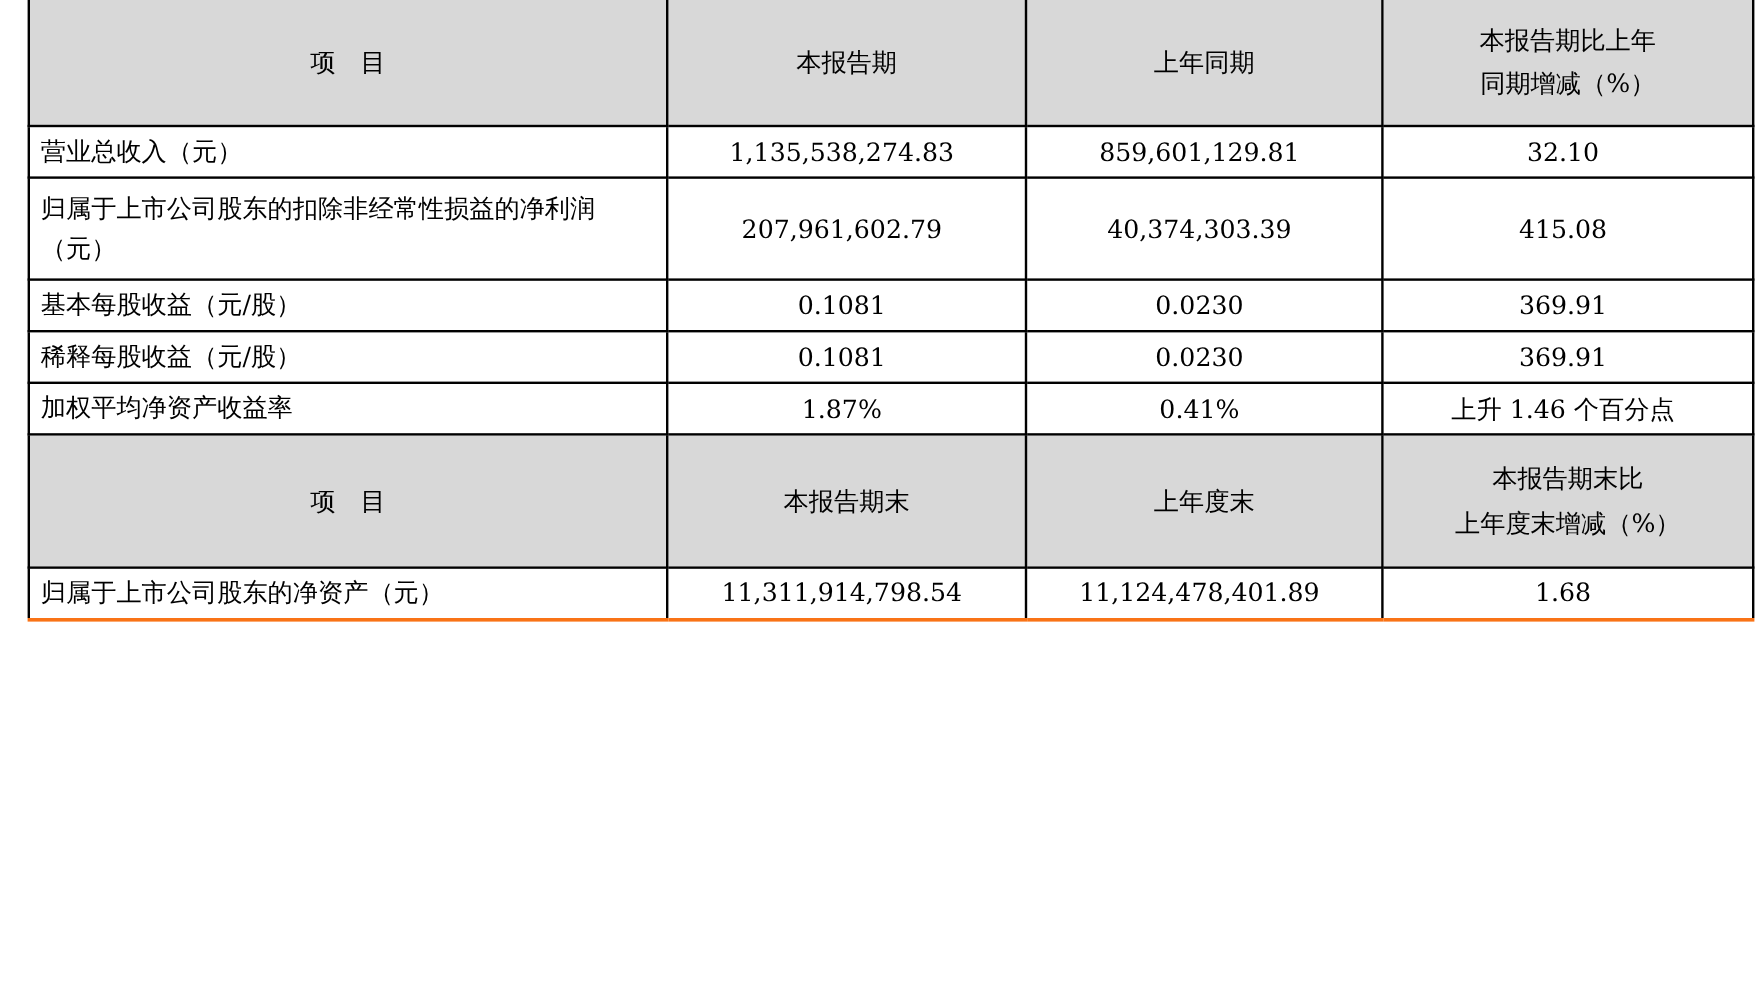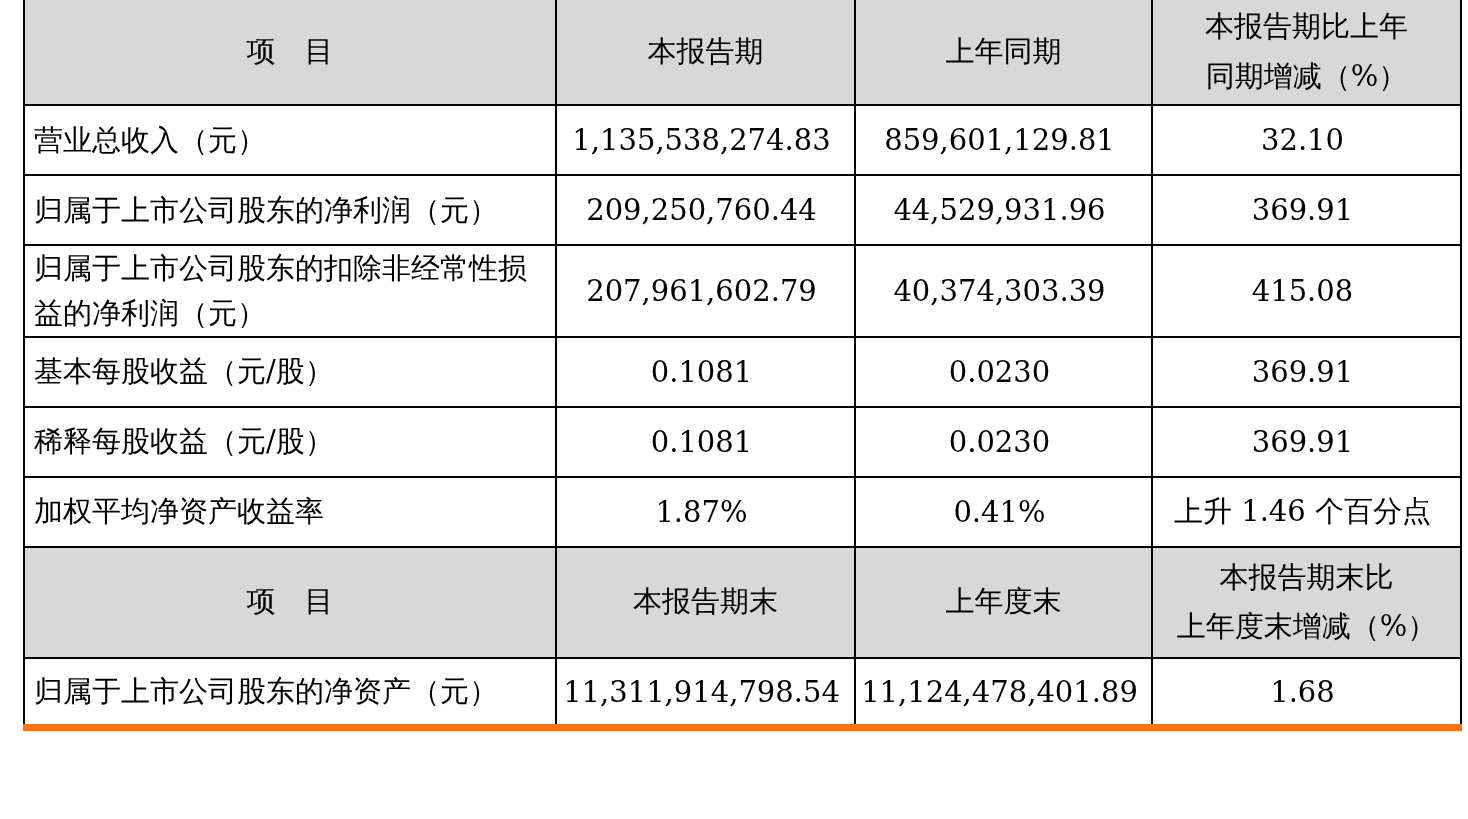--- a/index.html
+++ b/index.html
@@ -10,55 +10,55 @@
     height: 819px;
     overflow: hidden;
   }
   .report-table {
     border-collapse: collapse;
     table-layout: fixed;
     margin: 0 0 0 23px;
     width: 1437px;
     font-family: "DejaVu Serif", "Liberation Serif", serif;
     color: #000000;
-    font-size: 29px;
+    font-size: 21px;
   }
   .report-table td, .report-table th {
     border: 2px solid #000000;
     font-weight: normal;
     padding: 0;
     vertical-align: middle;
     overflow: hidden;
   }
   .report-table tr.section-header td {
     background: #d8d8d8;
     text-align: center;
   }
   .report-table tr.first-header td {
     border-top: 0;
   }
   .report-table tr.last-row td {
-    border-bottom: 7px solid #f97316;
+    border-bottom: 3px solid #f97316;
   }
   td.cell-label {
     text-align: left;
     padding-left: 9px;
     padding-right: 6px;
     line-height: 1.55;
   }
   td.cell-num {
     text-align: center;
     padding-right: 8px;
   }
   .hdr-line {
     line-height: 1.72;
   }
   tr.h-hdr1  { height: 105px; }
   tr.h-hdr2  { height: 111px; }
-  tr.h-std   { height: 70px; }
+  tr.h-std   { height: 43px; }
   tr.h-tall  { height: 85px; }
 </style>
 </head>
 <body>
 
 <table class="report-table">
   <colgroup>
     <col style="width:532px">
     <col style="width:299px">
     <col style="width:297px">
@@ -74,26 +74,20 @@
       <div class="hdr-line">本报告期比上年</div>
       <div class="hdr-line">同期增减（%）</div>
     </td>
   </tr>
 
   <tr class="h-std">
     <td class="cell-label">营业总收入（元）</td>
     <td class="cell-num">1,135,538,274.83</td>
     <td class="cell-num">859,601,129.81</td>
     <td class="cell-num">32.10</td>
-  </tr>
-  <tr class="h-std">
-    <td class="cell-label">归属于上市公司股东的净利润（元）</td>
-    <td class="cell-num">209,250,760.44</td>
-    <td class="cell-num">44,529,931.96</td>
-    <td class="cell-num">369.91</td>
   </tr>
   <tr class="h-tall">
     <td class="cell-label">归属于上市公司股东的扣除非经常性损益的净利润（元）</td>
     <td class="cell-num">207,961,602.79</td>
     <td class="cell-num">40,374,303.39</td>
     <td class="cell-num">415.08</td>
   </tr>
   <tr class="h-std">
     <td class="cell-label">基本每股收益（元/股）</td>
     <td class="cell-num">0.1081</td>

